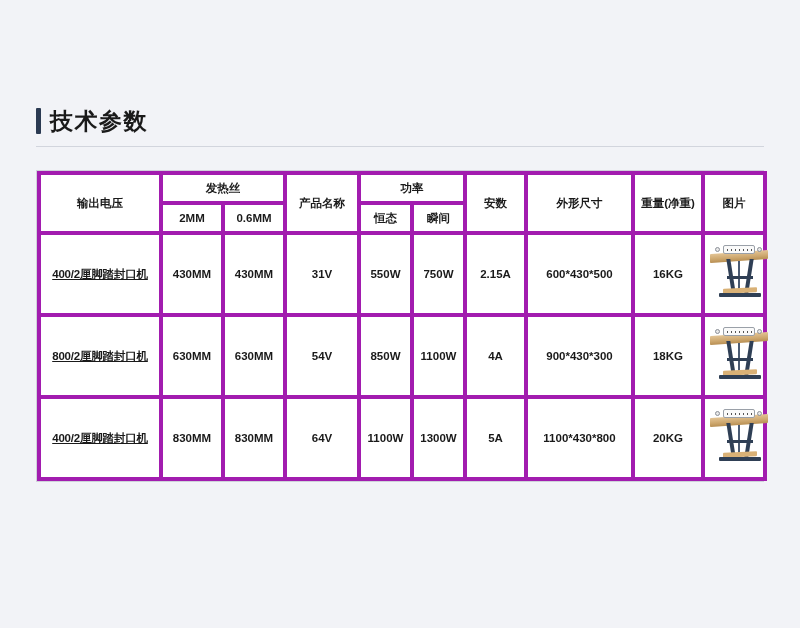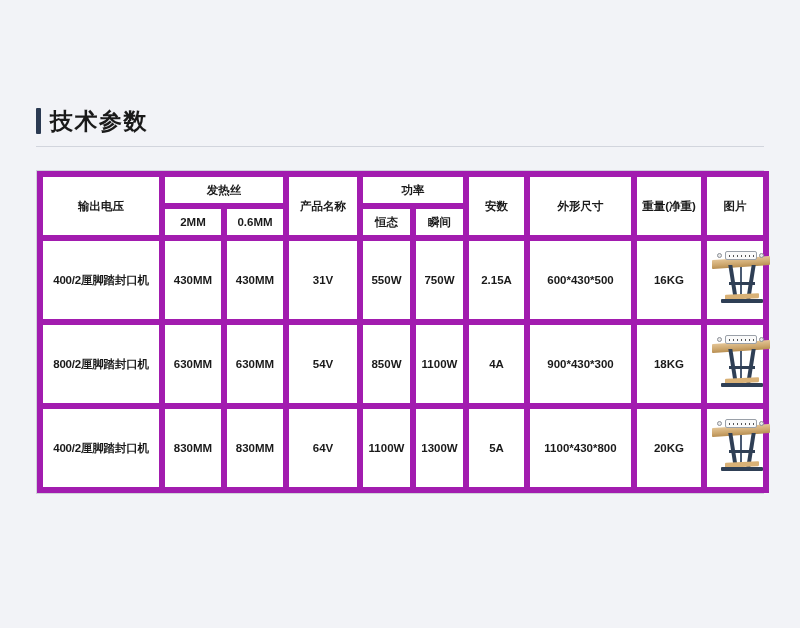--- a/index.html
+++ b/index.html
@@ -59,32 +59,32 @@
     background: #ffffff;
     border: 1px solid #cfd2da;
     box-sizing: border-box;
   }
   table.spec {
     border-collapse: collapse;
     width: 100%;
     table-layout: fixed;
   }
   table.spec td, table.spec th {
-    border: 6px solid #a21caf;
+    border: 4px solid #a21caf;
     text-align: center;
     vertical-align: middle;
     font-size: 11.5px;
     font-weight: bold;
     color: #1a1a1a;
     padding: 0 2px;
   }
   .hdr-row1 th { height: 26px; }
   .hdr-row2 th { height: 26px; }
   .body-row td { height: 78px; }
-  .name-cell { font-size: 11.5px; letter-spacing: -0.2px; }
+  .name-cell { font-size: 11.5px; letter-spacing: -0.2px; text-decoration: underline; }
   .img-cell { padding: 0; }
   
   col.c-name   { width: 122px; }
   col.c-2mm    { width: 62px; }
   col.c-06mm   { width: 62px; }
   col.c-volt   { width: 74px; }
   col.c-heng   { width: 53px; }
   col.c-shun   { width: 53px; }
   col.c-amp    { width: 61px; }
   col.c-size   { width: 107px; }

